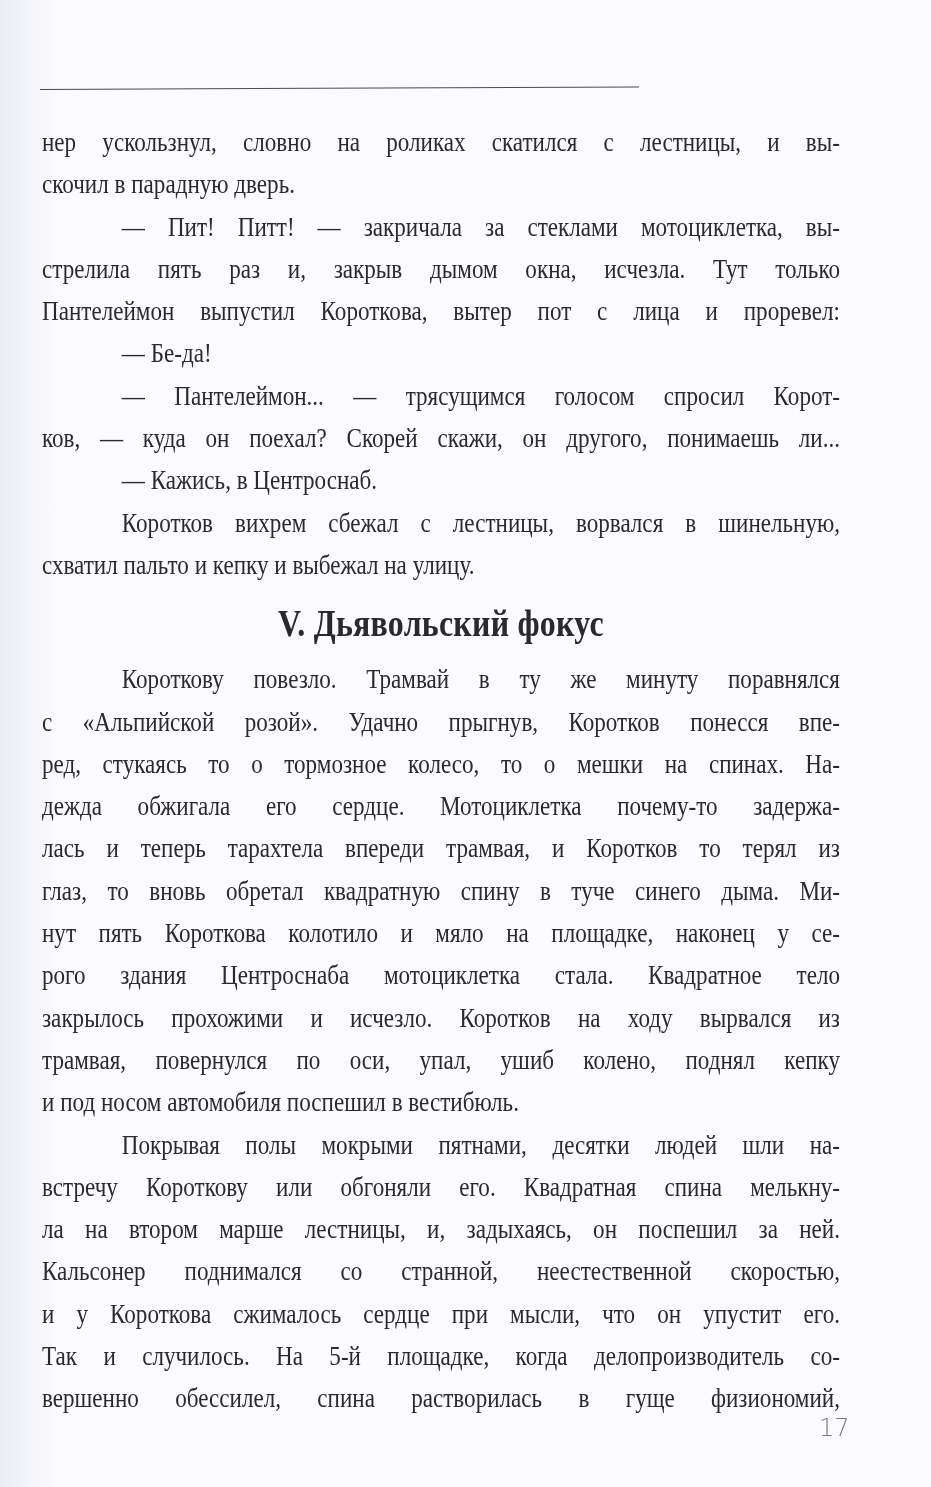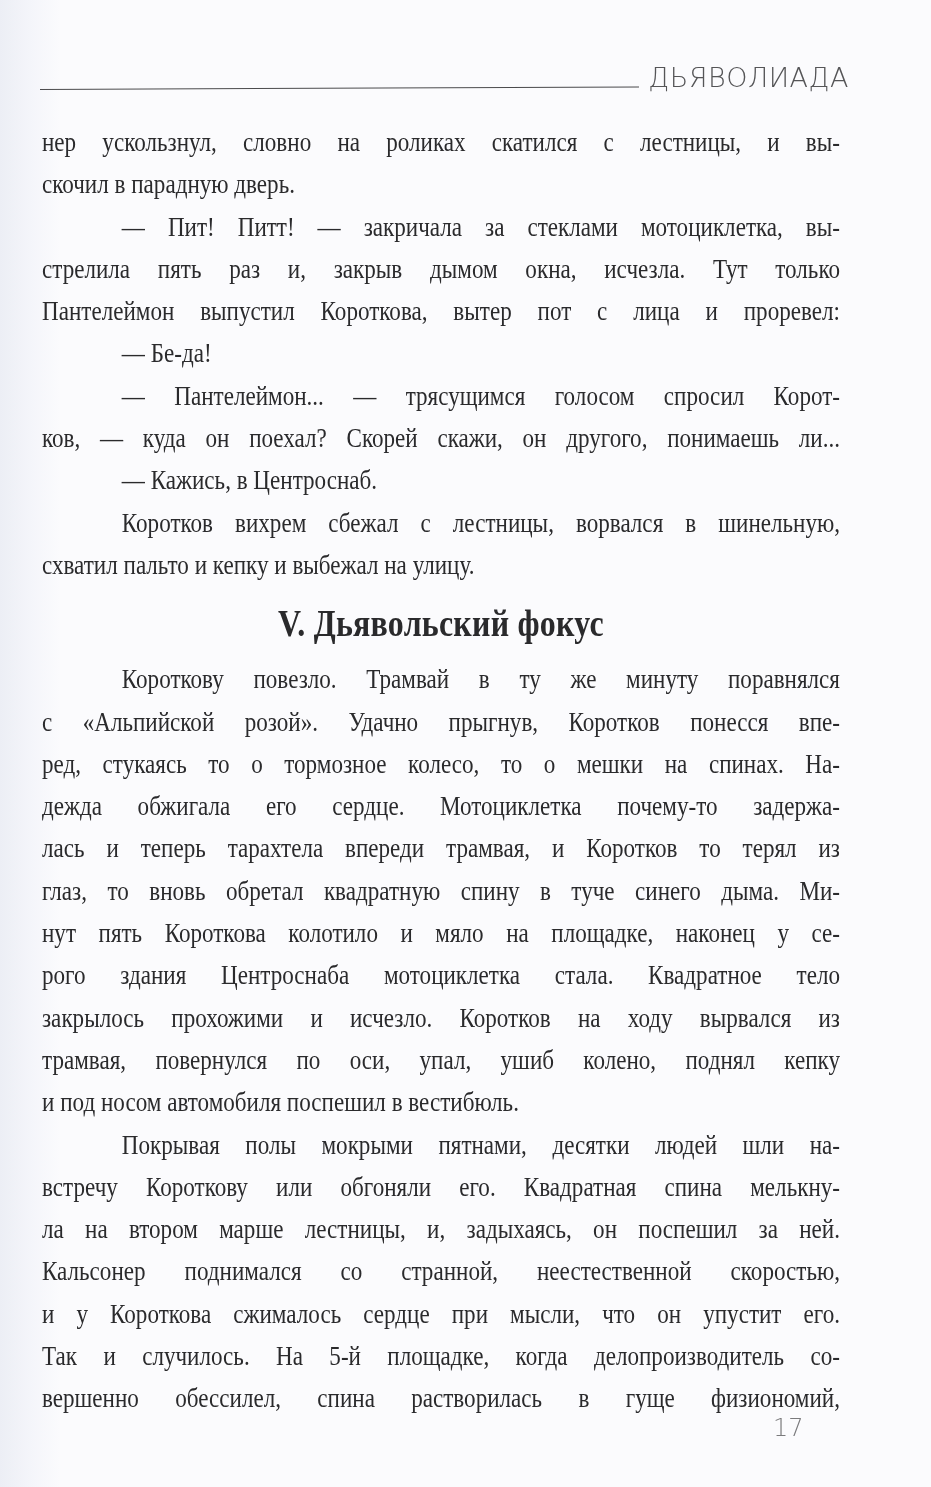--- a/index.html
+++ b/index.html
@@ -80,36 +80,35 @@
       text-align: center;
       font-weight: bold;
       font-size: 38px;
       height: 66px;
       line-height: 62px;
       margin-top: 6px;
       letter-spacing: 0.3px;
     }
     .page-number {
       position: absolute;
-      left: 773px;
+      left: 819px;
       top: 1414px;
       font-family: "DejaVu Sans", sans-serif;
       font-weight: 200;
       font-size: 24px;
       color: #7a7a7c;
     }
   </style>
 </head>
 <body>
 
 <div class="page-shade"></div>
 
 <div class="running-header">
   <div class="header-rule"></div>
-  <div class="header-title">ДЬЯВОЛИАДА</div>
 </div>
 
 <div class="body-text">
   <div id="before-chapter">
       <span class="line" style="white-space: normal; overflow: hidden;">нер ускользнул, словно на роликах скатился с лестницы, и вы-<span style="display:inline-block;width:100%;height:0"></span></span>
       <span class="line last">скочил в парадную дверь.</span>
       <span class="line indent" style="white-space: normal; overflow: hidden;">— Пит! Питт! — закричала за стеклами мотоциклетка, вы-<span style="display:inline-block;width:100%;height:0"></span></span>
       <span class="line" style="white-space: normal; overflow: hidden;">стрелила пять раз и, закрыв дымом окна, исчезла. Тут только<span style="display:inline-block;width:100%;height:0"></span></span>
       <span class="line" style="white-space: normal; overflow: hidden;">Пантелеймон выпустил Короткова, вытер пот с лица и проревел:<span style="display:inline-block;width:100%;height:0"></span></span>
       <span class="line indent last">— Бе-да!</span>

